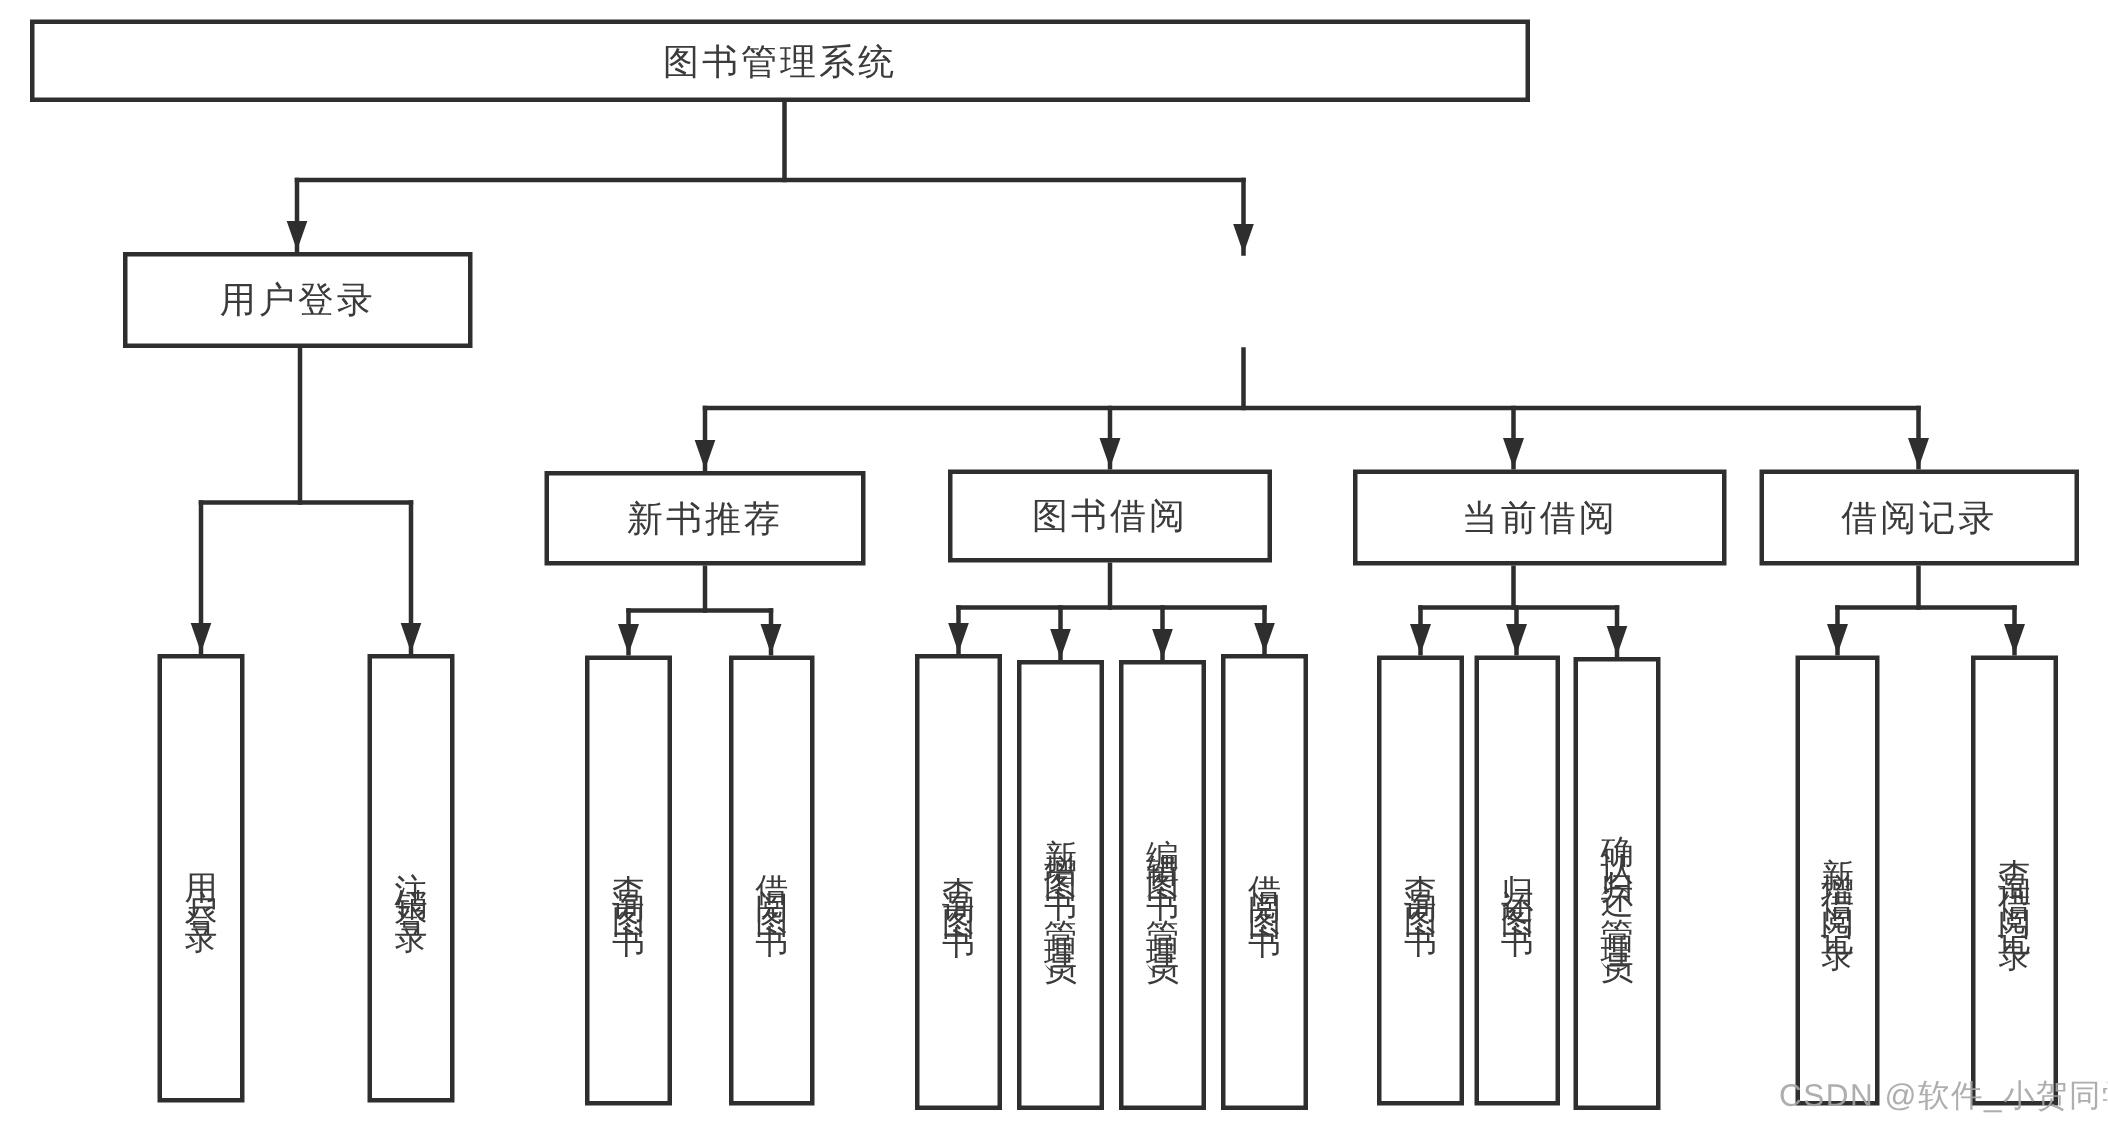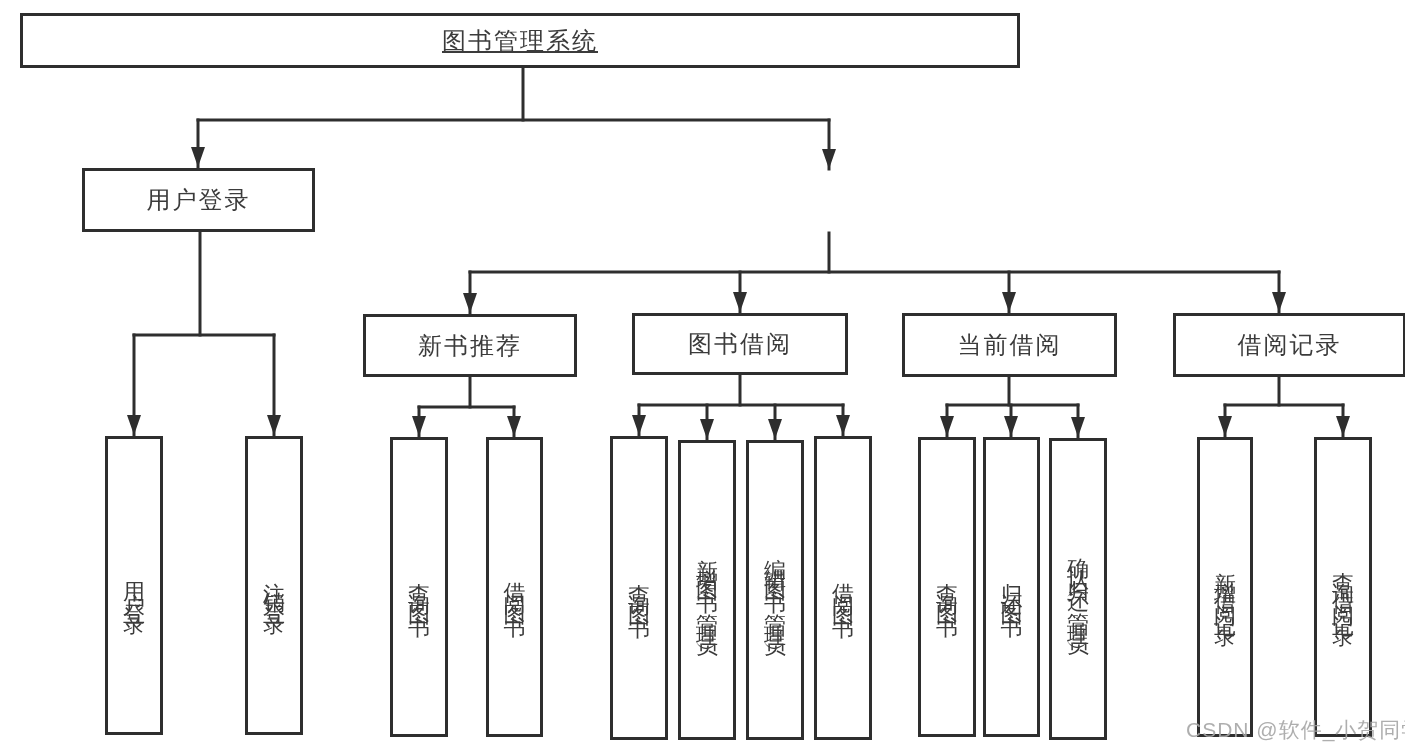--- a/index.html
+++ b/index.html
@@ -26,27 +26,27 @@
     white-space:nowrap;
   }
   .box.v .lbl{
     writing-mode:vertical-rl;
     text-orientation:mixed;
     font-size:22px;
     letter-spacing:11px;
     line-height:1;
     white-space:normal;
   }
-  .n-root{left:20px;top:13px;width:1000px;height:55px;text-decoration:underline;}
+  .n-root{left:20px;top:13px;width:1000px;height:55px;}
   .n-userlogin{left:82px;top:168px;width:233px;height:64px;}
   .n-bookmgmt{left:712px;top:170px;width:235px;height:63px;}
   .n-newbook{left:363px;top:314px;width:214px;height:63px;}
   .n-bookborrow{left:632px;top:313px;width:216px;height:62px;}
-  .n-currentborrow{left:902px;top:313px;width:215px;height:64px;}
-  .n-borrowrecord{left:1173px;top:313px;width:233px;height:64px;}
+  .n-currentborrow{left:902px;top:313px;width:249px;height:64px;}
+  .n-borrowrecord{left:1173px;top:313px;width:213px;height:64px;}
   .n-a1{left:105px;top:436px;width:58px;height:299px;}
   .n-a2{left:245px;top:436px;width:58px;height:299px;}
   .n-b1{left:390px;top:437px;width:58px;height:300px;}
   .n-b2{left:486px;top:437px;width:57px;height:300px;}
   .n-c1{left:610px;top:436px;width:58px;height:304px;}
   .n-c2{left:678px;top:440px;width:58px;height:300px;}
   .n-c3{left:746px;top:440px;width:58px;height:300px;}
   .n-c4{left:814px;top:436px;width:58px;height:304px;}
   .n-d1{left:918px;top:437px;width:58px;height:300px;}
   .n-d2{left:983px;top:437px;width:57px;height:300px;}

